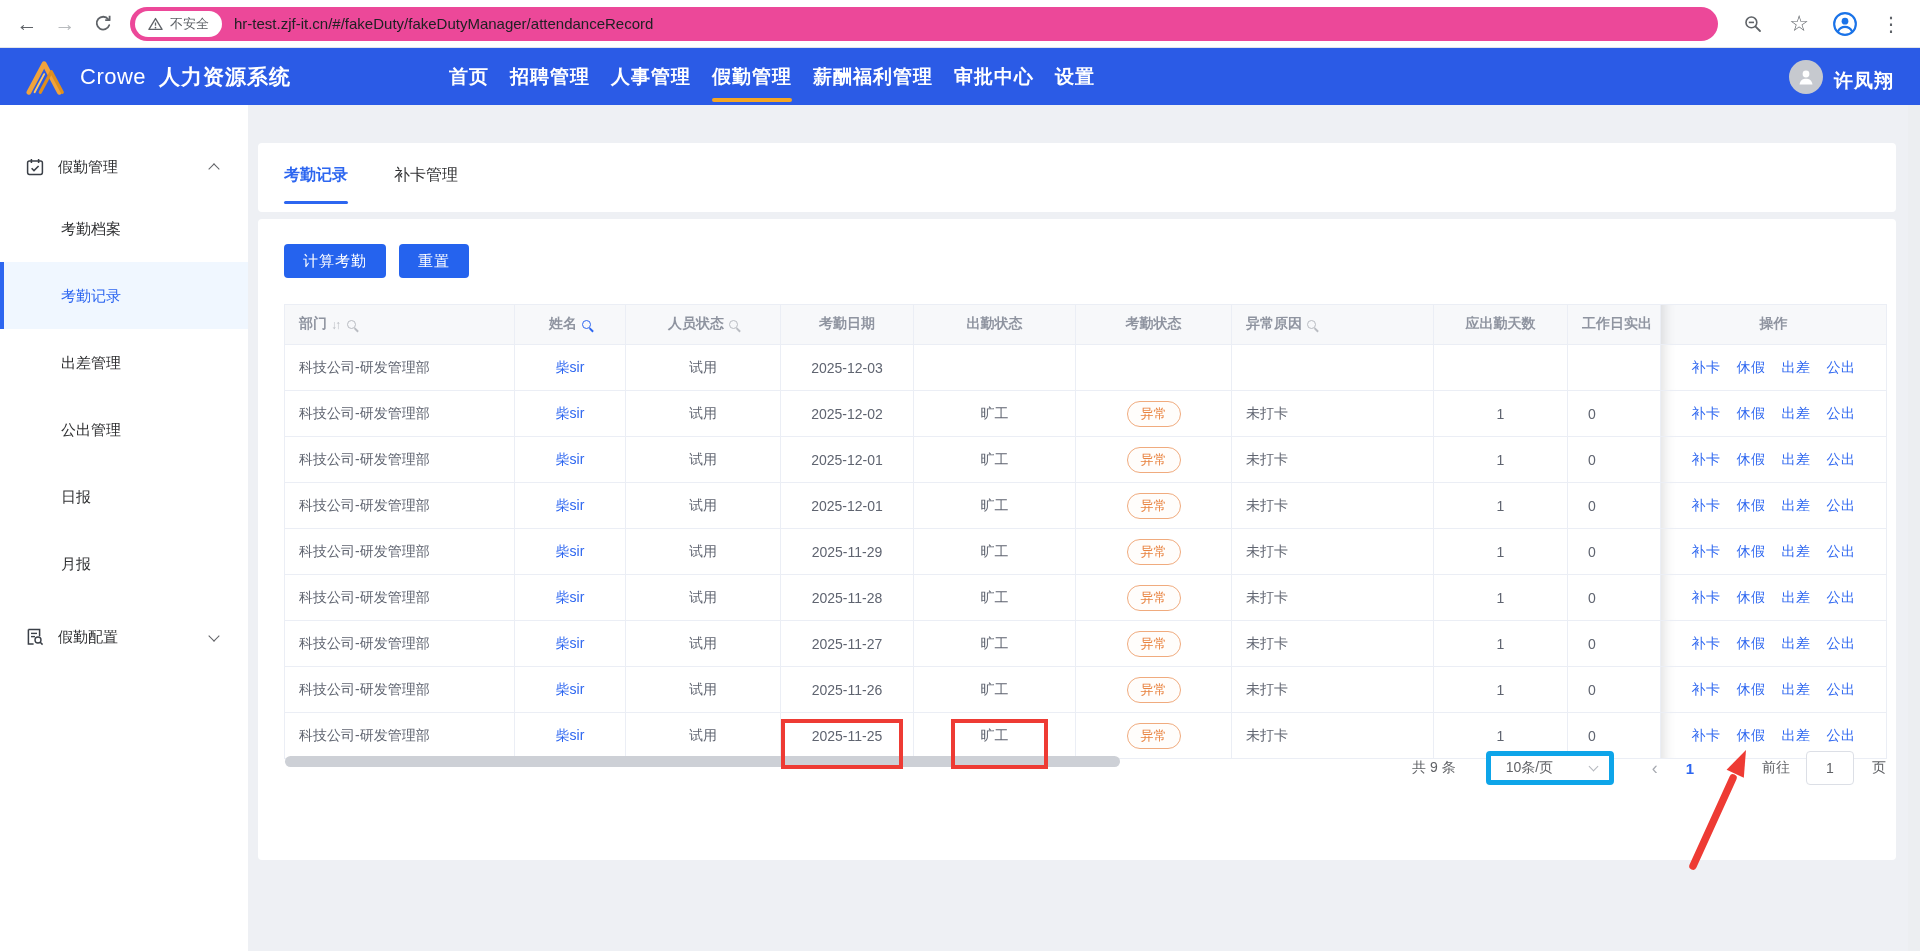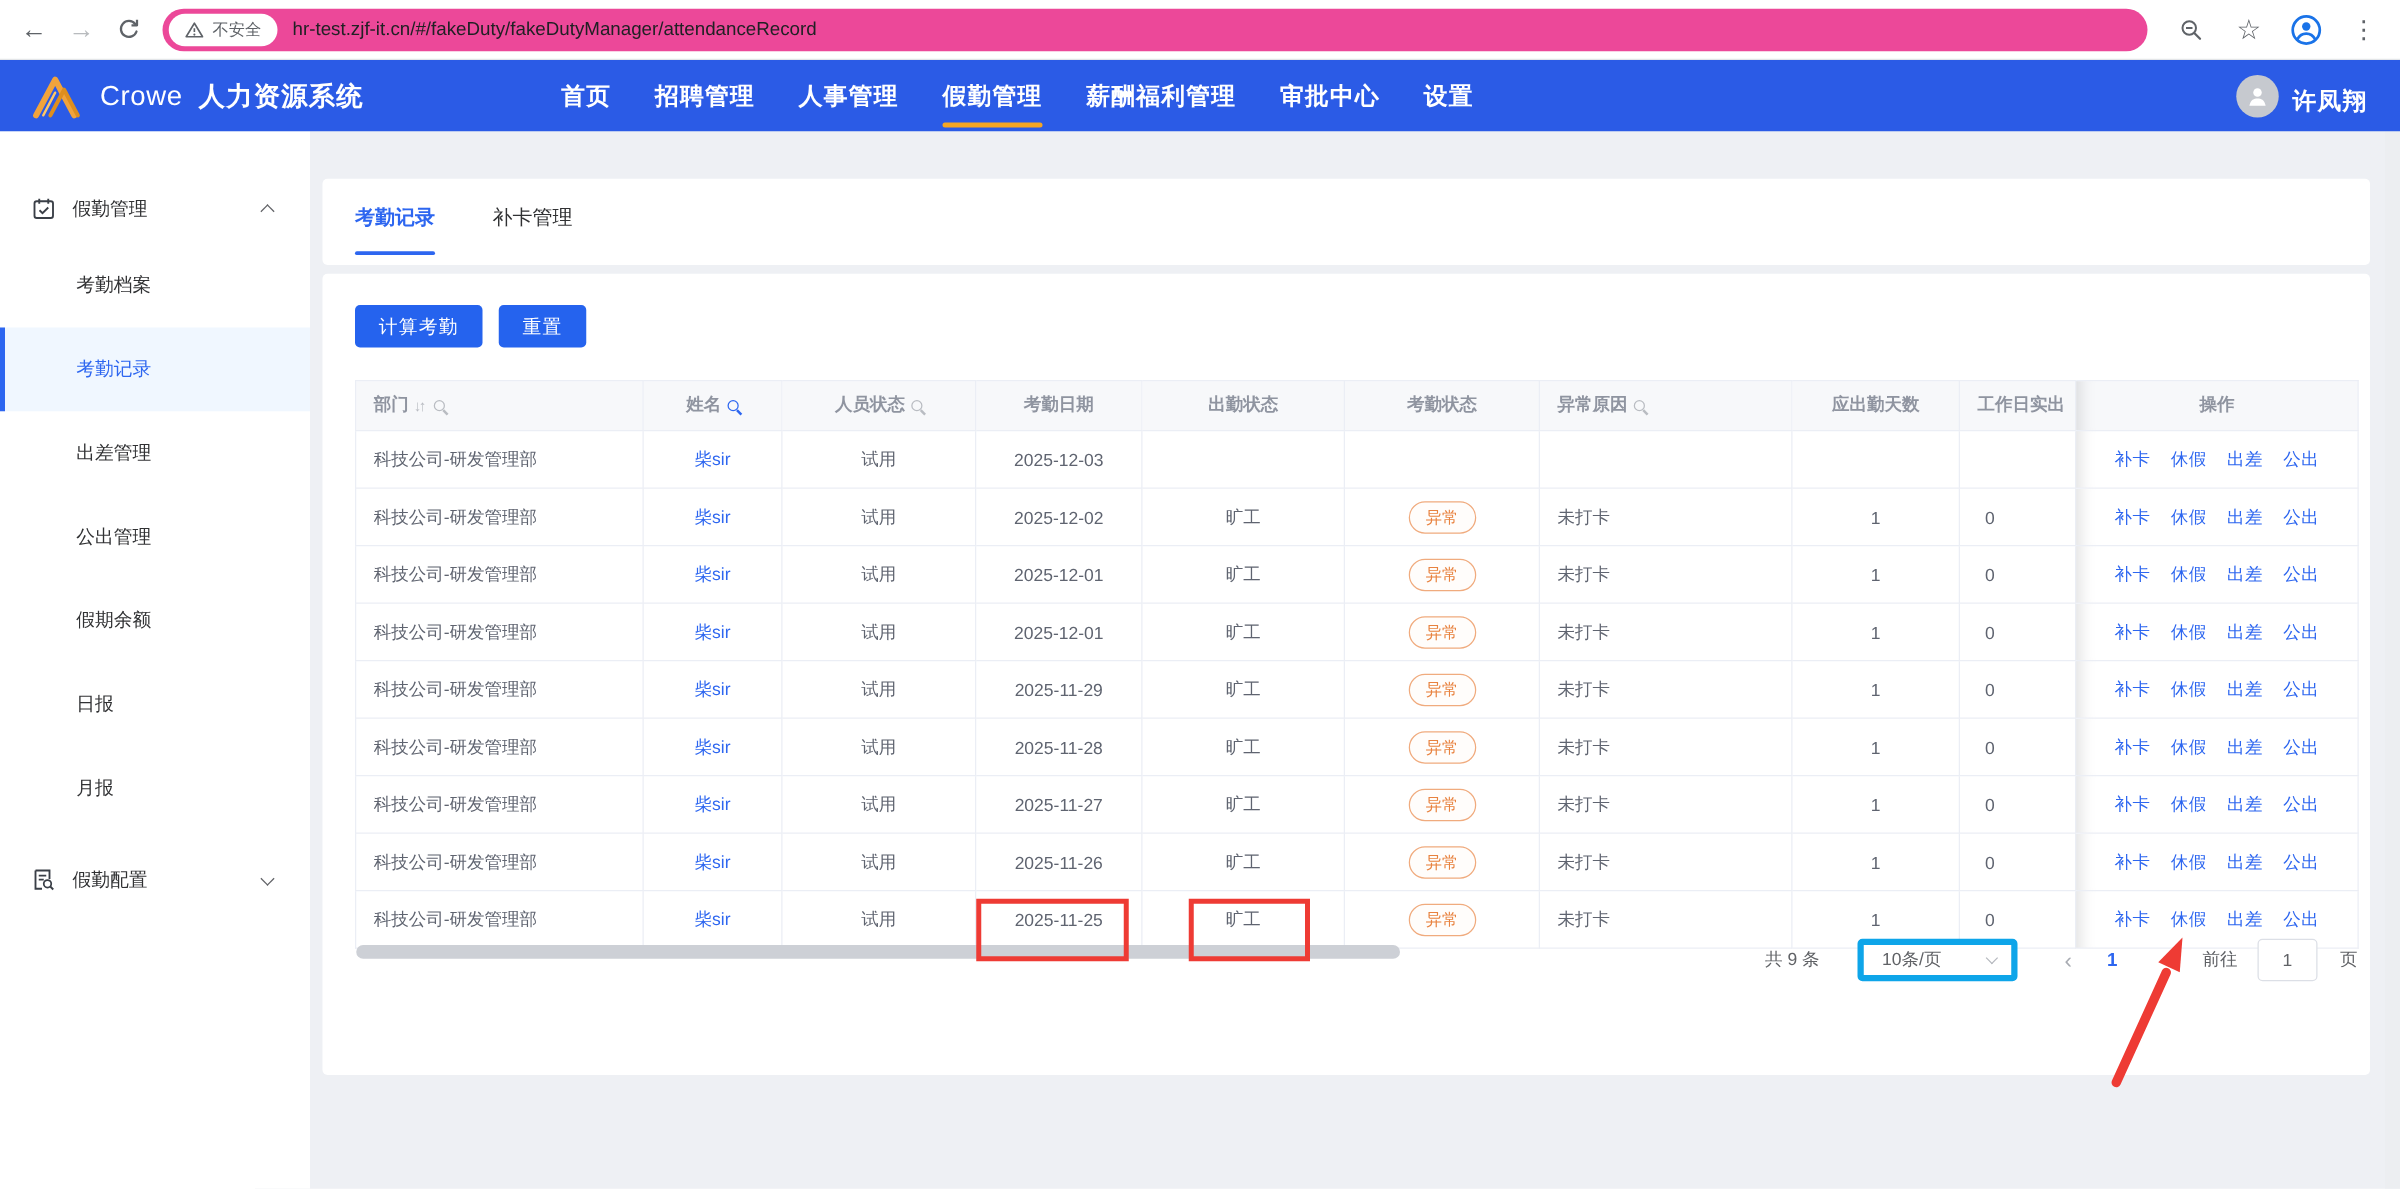--- a/index.html
+++ b/index.html
@@ -15,21 +15,21 @@
   .url-text{color:#202124;font-size:15px;white-space:nowrap}
   .chrome-right{display:flex;align-items:center;gap:8px;padding-right:10px}
   .chrome-right .chrome-btn{font-size:19px}
   .icon-svg{display:block}
 
   
   #appbar{position:absolute;left:0;top:48px;width:1920px;height:57px;background:#2b5be6;display:flex;align-items:center;color:#fff;z-index:4}
   #brand{display:flex;align-items:center;padding-left:26px;flex:0 0 auto}
   .crowe{font-size:22px;letter-spacing:.5px;margin-left:12px;font-weight:400}
   .sysname{font-size:21px;font-weight:700;margin-left:13px;letter-spacing:1px}
-  #main-nav{display:flex;align-items:stretch;height:100%;margin-left:158px;gap:35px}
+  #main-nav{display:flex;align-items:stretch;height:100%;margin-left:158px;gap:21px}
   .nav-item{display:flex;align-items:center;font-size:19px;font-weight:600;cursor:pointer;position:relative;letter-spacing:1px}
   .nav-item.active::after{content:'';position:absolute;left:0;right:0;bottom:3px;height:4px;background:#f5a623;border-radius:2px}
   #user-area{margin-left:auto;display:flex;align-items:flex-end;gap:11px;padding-right:26px;cursor:pointer}
   #avatar{width:34px;height:34px;border-radius:50%;background:#c6c9cf;display:flex;align-items:center;justify-content:center}
   #user-name{font-size:19px;font-weight:700;letter-spacing:1px}
 
   
   #sidebar{position:absolute;left:0;top:105px;width:248px;bottom:0;background:#fff;padding-top:34px;z-index:3}
   .group-header{display:flex;align-items:center;height:56px;padding-left:25px;font-size:15px;color:#303133;cursor:pointer}
   .group-header .g-icon{margin-right:13px;display:flex}
@@ -181,21 +181,20 @@
       </svg>
     </span>
     <span>假勤管理</span>
     <span class="chev up"></span>
   </div>
   <div id="side-items">
       <div class="side-item">考勤档案</div>
       <div class="side-item active">考勤记录</div>
       <div class="side-item">出差管理</div>
       <div class="side-item">公出管理</div>
-      <div class="side-item">假期余额</div>
       <div class="side-item">日报</div>
       <div class="side-item">月报</div>
     </div>
   <div class="group-header group-collapsed">
     <span class="g-icon">
       <svg width="20" height="20" viewBox="0 0 20 20">
         <path d="M3.4 2.4 H14.6 V9.2" fill="none" stroke="#3a3f47" stroke-width="1.5"></path>
         <path d="M3.4 2.4 V17 H8.6" fill="none" stroke="#3a3f47" stroke-width="1.5"></path>
         <line x1="6" y1="6.4" x2="12" y2="6.4" stroke="#3a3f47" stroke-width="1.4"></line>
         <line x1="6" y1="9.6" x2="10" y2="9.6" stroke="#3a3f47" stroke-width="1.4"></line>

